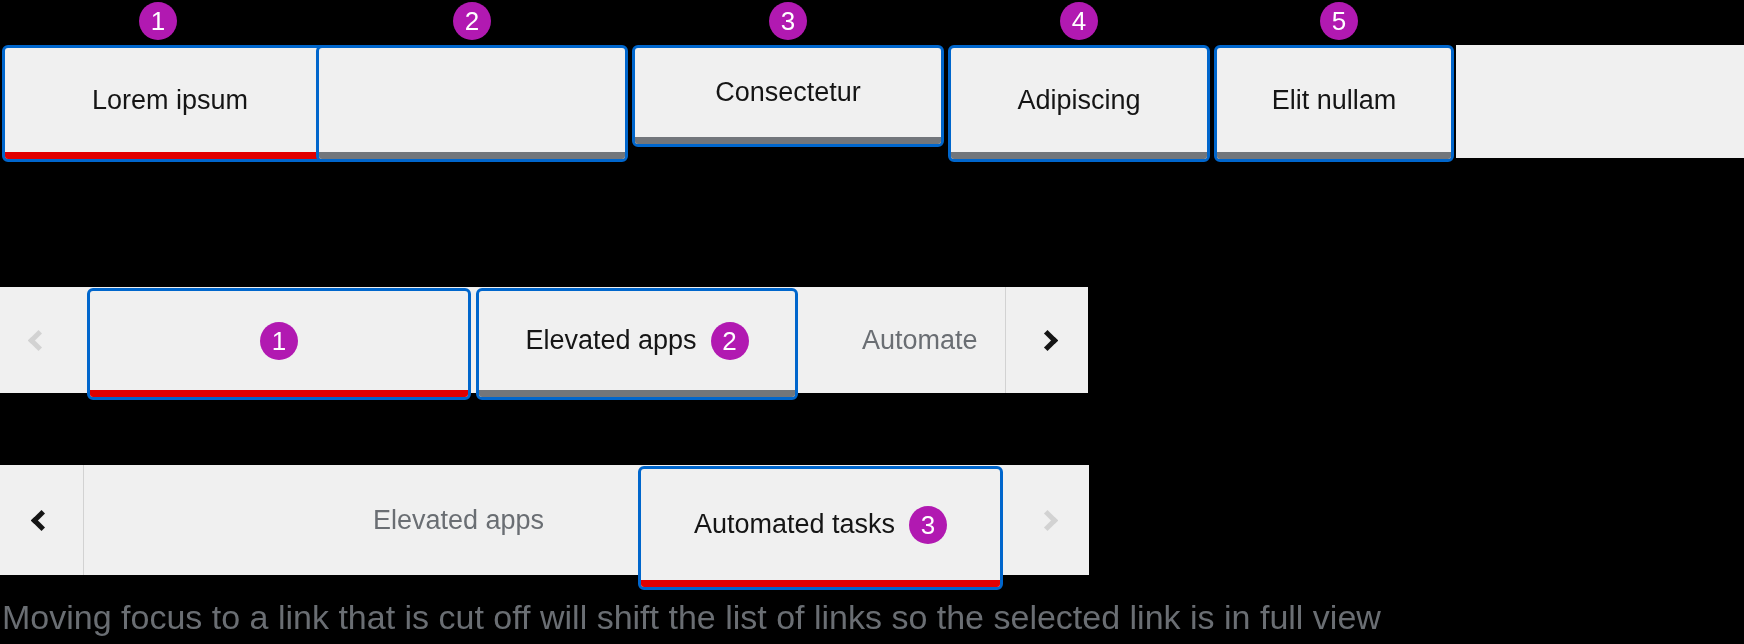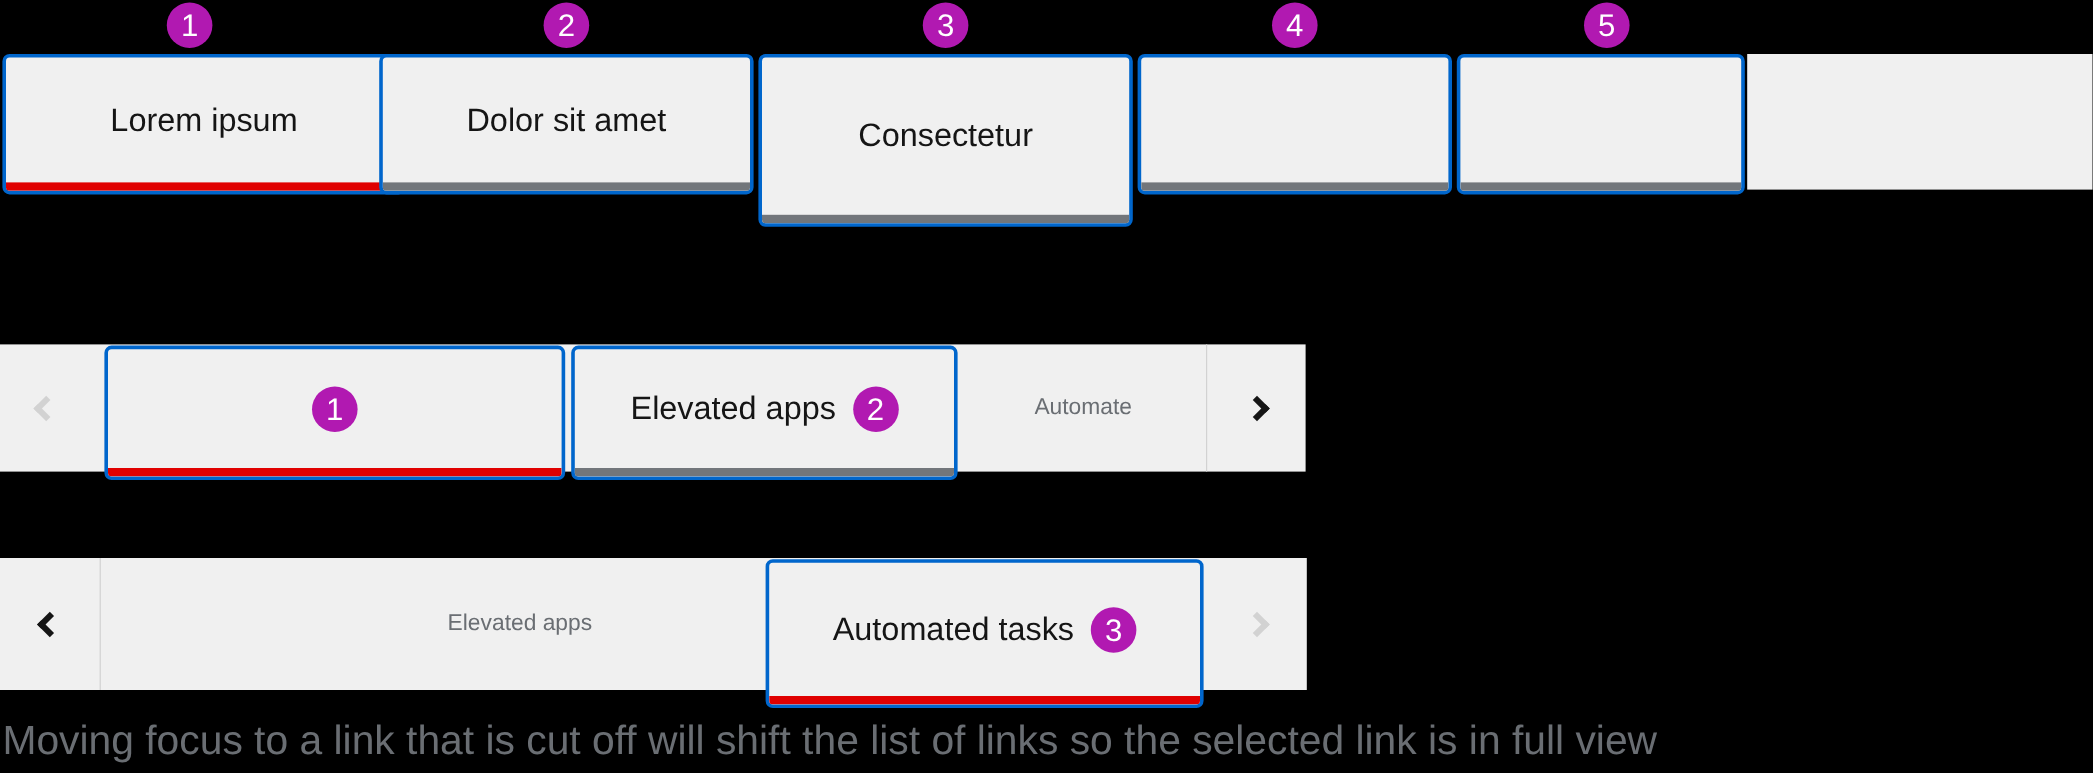--- a/index.html
+++ b/index.html
@@ -39,21 +39,21 @@
   .tab .badge{margin-bottom:7px;}
 
   .filler{position:absolute;background:var(--tabbg);}
 
   
   .scrollrow{position:absolute;left:0;background:var(--tabbg);overflow:visible;}
   .scrollbtn{position:absolute;top:0;display:flex;align-items:center;justify-content:center;background:transparent;border:none;}
   .vdivider{position:absolute;top:0;width:1px;background:var(--disabled);}
   .cutlabel{
     position:absolute;top:0;display:flex;align-items:center;
-    color:var(--graytext);font-size:19px;white-space:nowrap;overflow:hidden;
+    color:var(--graytext);font-size:27px;white-space:nowrap;overflow:hidden;
   }
 
   
   .chev{display:inline-block;width:15px;height:15px;
     border-left:5px solid var(--darktext);border-bottom:5px solid var(--darktext);}
   .chev.left{transform:rotate(45deg);}
   .chev.right{transform:rotate(225deg);}
   .chev.disabled{border-color:var(--disabled);}
 
   .caption{
@@ -81,31 +81,32 @@
   <div class="badge abs" style="left:1320px">
       <span>5</span>
     </div>
 
   <div>
     <div class="tab" style="left:2px;top:45px;width:336px;height:117px">
       <span class="tab-label">Lorem ipsum</span>
       <span class="bar red"></span>
     </div>
     <div class="tab" style="left:316px;top:45px;width:312px;height:117px">
-      <span class="tab-label">Dolor sit amet</span>
       <span class="bar gray"></span>
     </div>
-    <div class="tab" style="left:632px;top:45px;width:312px;height:144px">
+    <div class="tab" style="left:632px;top:45px;width:312px;height:102px">
       <span class="tab-label">Consectetur</span>
       <span class="bar gray"></span>
     </div>
     <div class="tab" style="left:948px;top:45px;width:262px;height:117px">
+      <span class="tab-label">Adipiscing</span>
       <span class="bar gray"></span>
     </div>
     <div class="tab" style="left:1214px;top:45px;width:240px;height:117px">
+      <span class="tab-label">Elit nullam</span>
       <span class="bar gray"></span>
     </div>
     <div class="filler" style="left:1456px;top:45px;width:288px;height:113px"></div>
   </div>
 
   <div class="scrollrow" style="top:287px;width:1088px;height:106px">
     <button class="scrollbtn" style="left:0;width:76px;height:106px">
       <span class="chev left disabled"></span>
     </button>
     <div class="tab" style="left:87px;top:1px;width:384px;height:112px">

